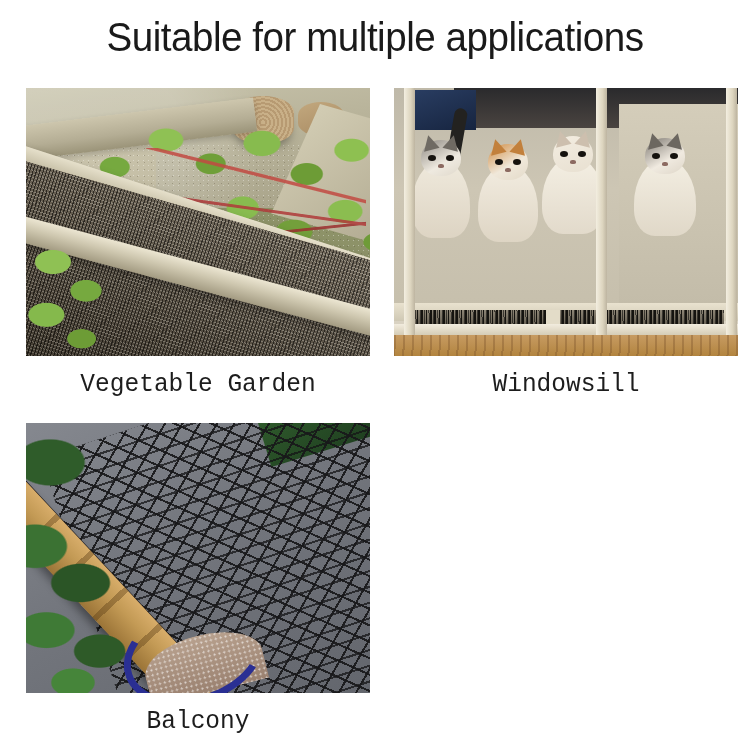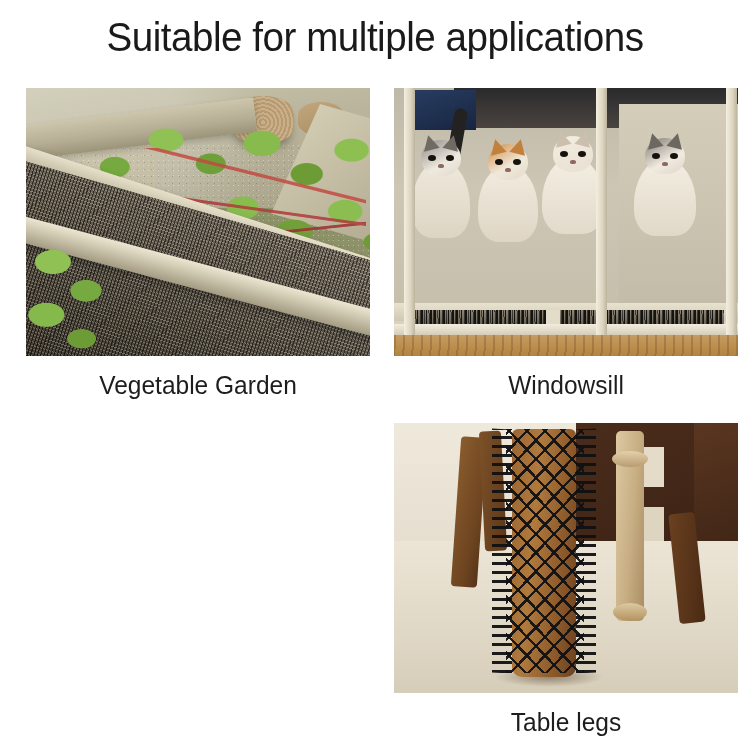--- a/index.html
+++ b/index.html
@@ -40,20 +40,21 @@
     transform-origin: 50% 50%;
   }
 
   
   .grid {
     position: absolute;
     left: 26px;
     top: 88px;
     width: 700px;
     height: 610px;
+    font-family: Liberation Mono, monospace;
   }
   .cell {
     position: absolute;
     width: 344px;
   }
   .cell.col-l { left: 0; }
   .cell.col-r { left: 368px; }
   .cell.row-t { top: 0; }
   .cell.row-b { top: 335px; }
 
@@ -526,38 +527,30 @@
         <div class="layer spikes-gap"></div>
         <div class="layer frame-h"></div>
         <div class="layer frame-v fv1"></div>
         <div class="layer frame-v fv2"></div>
         <div class="layer frame-v fv3"></div>
         <div class="layer floor"></div>
       </div>
       <div class="caption">Windowsill</div>
     </div>
 
-
-    <div class="cell col-r row-b">
-      <div class="photo p4">
-        <div class="layer wall"></div>
-        <div class="layer dark-furn"></div>
-        <div class="layer dark-furn2"></div>
-        <div class="layer gap-light"></div>
-        <div class="layer gap-light2"></div>
-        <div class="layer floor"></div>
-        <div class="layer leg-back-a"></div>
-        <div class="layer leg-back-b"></div>
-        <div class="layer leg-pale"></div>
-        <div class="layer leg-pale-knob"></div>
-        <div class="layer leg-pale-knob2"></div>
-        <div class="layer leg-dark-r"></div>
-        <div class="layer shadow"></div>
-        <div class="layer main-leg"></div>
-        <div class="layer wrap"></div>
-        <div class="layer spine-l"></div>
-        <div class="layer spine-r"></div>
+    <div class="cell col-l row-b">
+      <div class="photo p3">
+        <div class="layer ledge"></div>
+        <div class="layer greenstrip"></div>
+        <div class="layer mat"></div>
+        <div class="layer shadow-band"></div>
+        <div class="layer railing"></div>
+        <div class="layer rail-notch"></div>
+        <div class="layer soil"></div>
+        <div class="layer pot-rim"></div>
+        <div class="layer plant"></div>
       </div>
-      <div class="caption">Table legs</div>
+      <div class="caption">Balcony</div>
     </div>
+
 
   </div>
 </div>
 
 </body></html>

